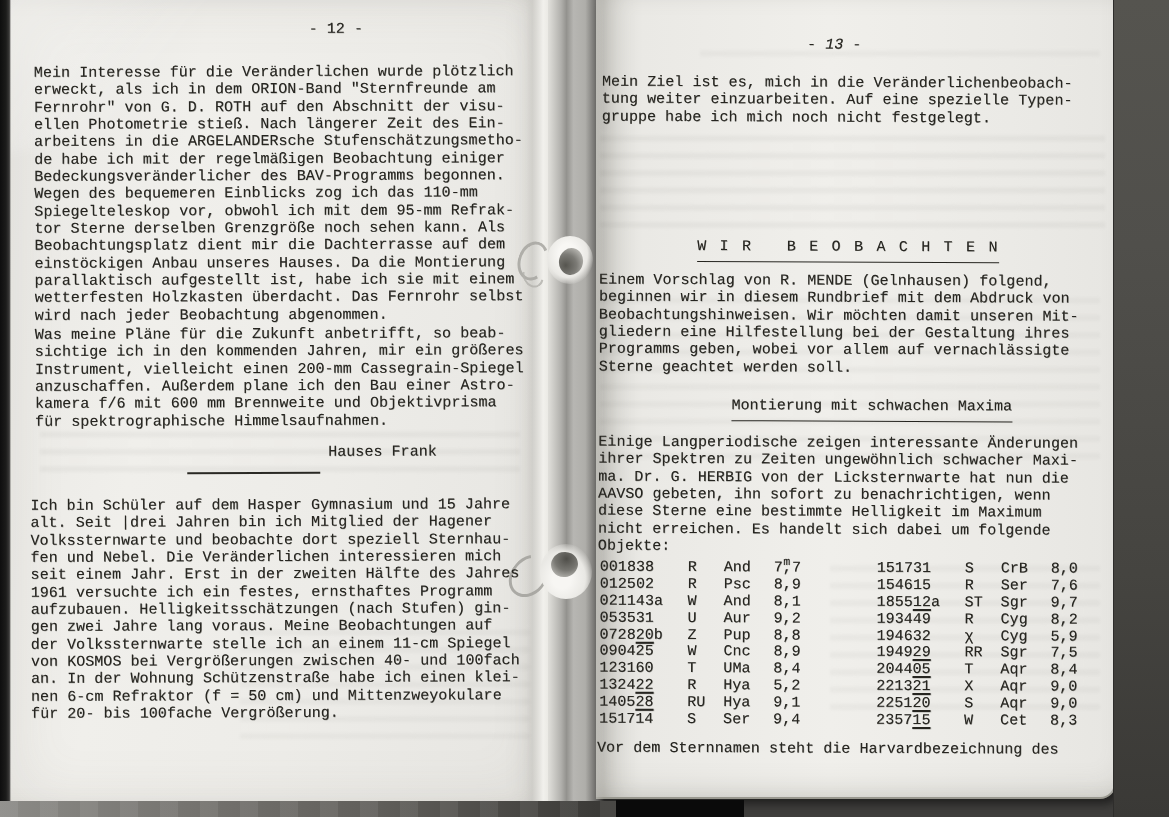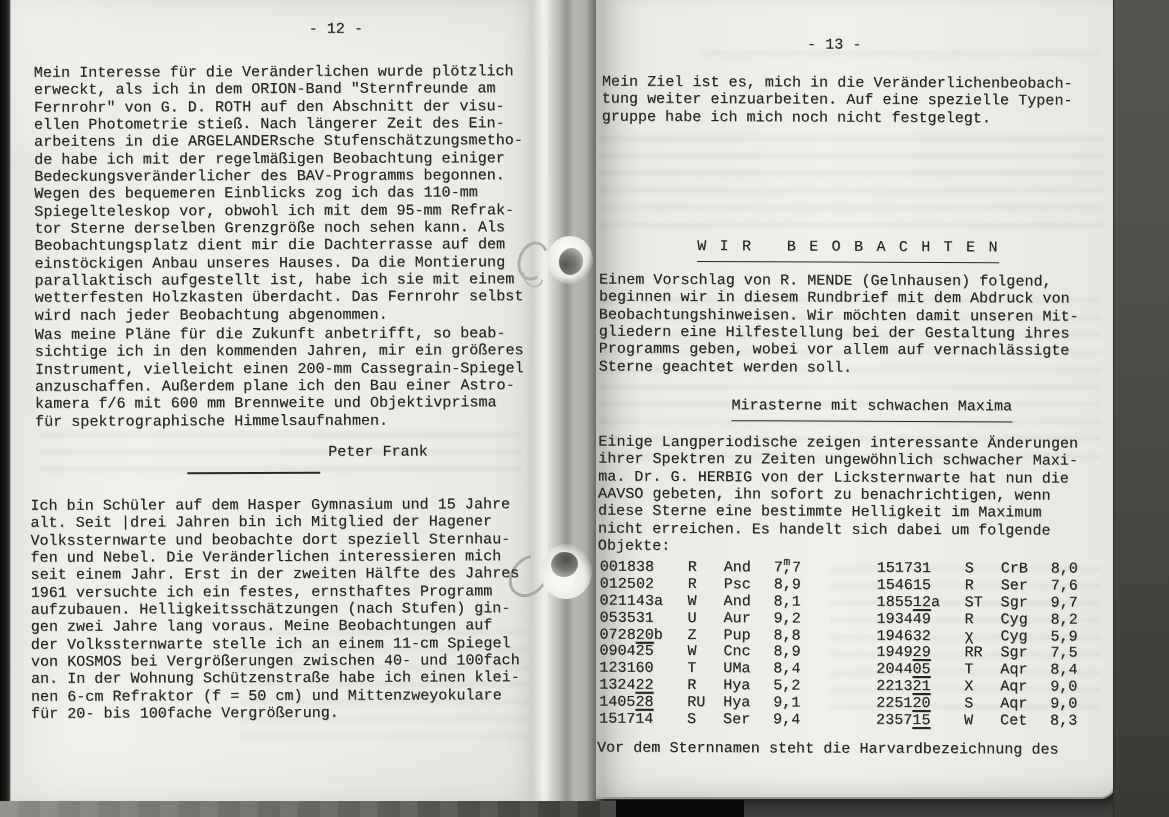--- a/index.html
+++ b/index.html
@@ -109,50 +109,50 @@
 einstöckigen Anbau unseres Hauses. Da die Montierung
 parallaktisch aufgestellt ist, habe ich sie mit einem
 wetterfesten Holzkasten überdacht. Das Fernrohr selbst
 wird nach jeder Beobachtung abgenommen.</div>
     <div class="tw" style="left:27px;top:326px;">Was meine Pläne für die Zukunft anbetrifft, so beab-
 sichtige ich in den kommenden Jahren, mir ein größeres
 Instrument, vielleicht einen 200-mm Cassegrain-Spiegel
 anzuschaffen. Außerdem plane ich den Bau einer Astro-
 kamera f/6 mit 600 mm Brennweite und Objektivprisma
 für spektrographische Himmelsaufnahmen.</div>
-    <div class="tw" style="left:320px;top:444px;">Peter Frank</div>
+    <div class="tw" style="left:320px;top:444px;">Hauses Frank</div>
     <div class="hrule" style="left:179px;top:472px;"></div>
     <div class="tw" style="left:22px;top:497px;">Ich bin Schüler auf dem Hasper Gymnasium und 15 Jahre
 alt. Seit |drei Jahren bin ich Mitglied der Hagener
 Volkssternwarte und beobachte dort speziell Sternhau-
 fen und Nebel. Die Veränderlichen interessieren mich
 seit einem Jahr. Erst in der zweiten Hälfte des Jahres
 1961 versuchte ich ein festes, ernsthaftes Programm
 aufzubauen. Helligkeitsschätzungen (nach Stufen) gin-
 gen zwei Jahre lang voraus. Meine Beobachtungen auf
 der Volkssternwarte stelle ich an einem 11-cm Spiegel
 von KOSMOS bei Vergrößerungen zwischen 40- und 100fach
 an. In der Wohnung Schützenstraße habe ich einen klei-
 nen 6-cm Refraktor (f = 50 cm) und Mittenzweyokulare
 für 20- bis 100fache Vergrößerung.</div>
   </div>
 
   <div class="content-right">
-    <div class="tw" style="left:209px;top:36px;">- 13 -</div>
+    <div class="tw" style="left:209px;top:36px;font-style:italic;">- 13 -</div>
     <div class="tw" style="left:4px;top:74px;">Mein Ziel ist es, mich in die Veränderlichenbeobach-
 tung weiter einzuarbeiten. Auf eine spezielle Typen-
 gruppe habe ich mich noch nicht festgelegt.</div>
     <div class="tw" style="left:100px;top:238px;"><span class="uline heading">W I R   B E O B A C H T E N</span></div>
     <div class="tw" style="left:2px;top:272px;">Einem Vorschlag von R. MENDE (Gelnhausen) folgend,
 beginnen wir in diesem Rundbrief mit dem Abdruck von
 Beobachtungshinweisen. Wir möchten damit unseren Mit-
 gliedern eine Hilfestellung bei der Gestaltung ihres
 Programms geben, wobei vor allem auf vernachlässigte
 Sterne geachtet werden soll.</div>
-    <div class="tw" style="left:135px;top:397px;"><span class="uline">Mirasterne mit schwachen Maxima</span></div>
+    <div class="tw" style="left:135px;top:397px;"><span class="uline">Montierung mit schwachen Maxima</span></div>
     <div class="tw" style="left:2px;top:434px;">Einige Langperiodische zeigen interessante Änderungen
 ihrer Spektren zu Zeiten ungewöhnlich schwacher Maxi-
 ma. Dr. G. HERBIG von der Licksternwarte hat nun die
 AAVSO gebeten, ihn sofort zu benachrichtigen, wenn
 diese Sterne eine bestimmte Helligkeit im Maximum
 nicht erreichen. Es handelt sich dabei um folgende
 Objekte:</div>
     <div class="tw startable" style="left:4px;top:559px;">
       <div class="tgroup"><div class="trow"><span class="tc c-h">001838</span><span class="tc c-n">R</span><span class="tc c-c">And</span><span class="tc c-m">7<span class="msup">m</span>,7</span></div><div class="trow"><span class="tc c-h">012502</span><span class="tc c-n">R</span><span class="tc c-c">Psc</span><span class="tc c-m">8,9</span></div><div class="trow"><span class="tc c-h">021143a</span><span class="tc c-n">W</span><span class="tc c-c">And</span><span class="tc c-m">8,1</span></div><div class="trow"><span class="tc c-h">053531</span><span class="tc c-n">U</span><span class="tc c-c">Aur</span><span class="tc c-m">9,2</span></div><div class="trow"><span class="tc c-h">0728<span class="dul">20</span>b</span><span class="tc c-n">Z</span><span class="tc c-c">Pup</span><span class="tc c-m">8,8</span></div><div class="trow"><span class="tc c-h">090425</span><span class="tc c-n">W</span><span class="tc c-c">Cnc</span><span class="tc c-m">8,9</span></div><div class="trow"><span class="tc c-h">123160</span><span class="tc c-n">T</span><span class="tc c-c">UMa</span><span class="tc c-m">8,4</span></div><div class="trow"><span class="tc c-h">1324<span class="dul">22</span></span><span class="tc c-n">R</span><span class="tc c-c">Hya</span><span class="tc c-m">5,2</span></div><div class="trow"><span class="tc c-h">1405<span class="dul">28</span></span><span class="tc c-n">RU</span><span class="tc c-c">Hya</span><span class="tc c-m">9,1</span></div><div class="trow"><span class="tc c-h">151714</span><span class="tc c-n">S</span><span class="tc c-c">Ser</span><span class="tc c-m">9,4</span></div></div>
       <div class="tgroup"><div class="trow"><span class="tc c-h">151731</span><span class="tc c-n">S</span><span class="tc c-c">CrB</span><span class="tc c-m">8,0</span></div><div class="trow"><span class="tc c-h">154615</span><span class="tc c-n">R</span><span class="tc c-c">Ser</span><span class="tc c-m">7,6</span></div><div class="trow"><span class="tc c-h">1855<span class="dul">12</span>a</span><span class="tc c-n">ST</span><span class="tc c-c">Sgr</span><span class="tc c-m">9,7</span></div><div class="trow"><span class="tc c-h">193449</span><span class="tc c-n">R</span><span class="tc c-c">Cyg</span><span class="tc c-m">8,2</span></div><div class="trow"><span class="tc c-h">194632</span><span class="tc c-n">χ</span><span class="tc c-c">Cyg</span><span class="tc c-m">5,9</span></div><div class="trow"><span class="tc c-h">1949<span class="dul">29</span></span><span class="tc c-n">RR</span><span class="tc c-c">Sgr</span><span class="tc c-m">7,5</span></div><div class="trow"><span class="tc c-h">2044<span class="dul">05</span></span><span class="tc c-n">T</span><span class="tc c-c">Aqr</span><span class="tc c-m">8,4</span></div><div class="trow"><span class="tc c-h">2213<span class="dul">21</span></span><span class="tc c-n">X</span><span class="tc c-c">Aqr</span><span class="tc c-m">9,0</span></div><div class="trow"><span class="tc c-h">2251<span class="dul">20</span></span><span class="tc c-n">S</span><span class="tc c-c">Aqr</span><span class="tc c-m">9,0</span></div><div class="trow"><span class="tc c-h">2357<span class="dul">15</span></span><span class="tc c-n">W</span><span class="tc c-c">Cet</span><span class="tc c-m">8,3</span></div></div>

